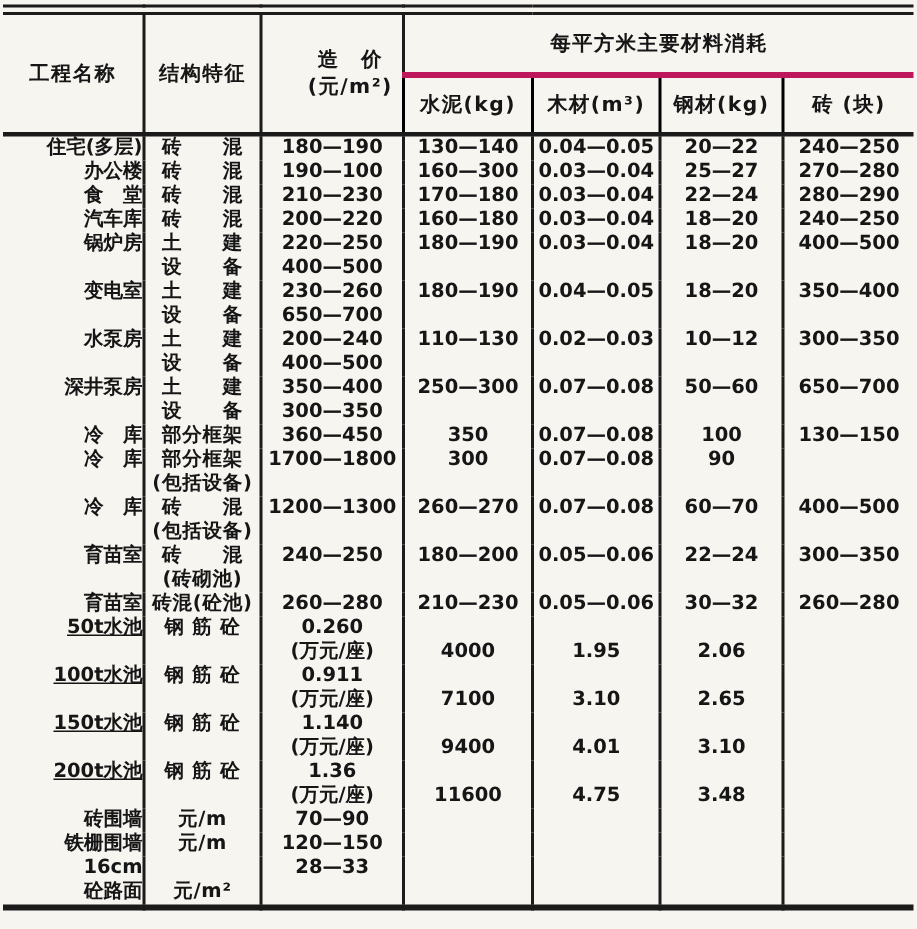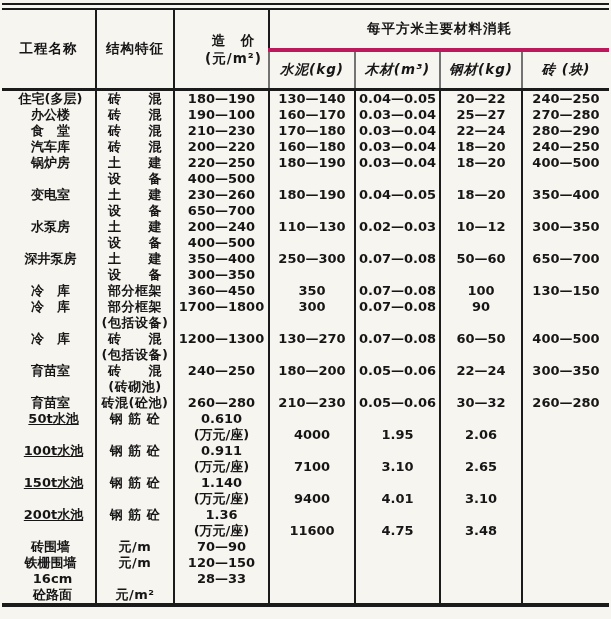--- a/index.html
+++ b/index.html
@@ -22,30 +22,30 @@
   thead th{
     font-size:13.5px;font-weight:700;
     padding:0;vertical-align:middle;text-align:center;
     letter-spacing:1px;
   }
   thead tr.toprow th{height:38px;}
   thead tr.subrow th{height:36px;}
   thead{border-bottom:3px solid #1b1b1b;}
   th.consumption{border-bottom:4px solid #be185d;}
   thead tr.toprow th + th{border-left:2px solid #1b1b1b;}
-  thead tr.subrow th{border-left:2px solid #737373;font-style:italic;}
+  thead tr.subrow th{border-left:2px solid #000000;}
   th .hln{height:18px;line-height:18px;margin-left:24px;}
   tbody td{
     padding:0;vertical-align:top;
     font-size:13px;line-height:16px;
     text-align:center;
   }
   tbody td + td{border-left:2px solid #1b1b1b;}
   td .ln{height:16px;line-height:16px;white-space:nowrap;}
-  td.c-name{text-align:center;padding-left:4px;}
+  td.c-name{text-align:right;padding-left:4px;}
   tr.pool td.c-name{padding-left:10px;text-decoration:underline;}
   tr.pool td.c-val{padding-top:16px;margin-left:14px;}
   tr.road td.c-name{padding-left:8px;}
   tr.road td.c-struct{padding-top:16px;}
   td.c-struct{letter-spacing:0.5px;}
 </style>
 </head>
 <body>
 
 <div class="paper">
@@ -104,21 +104,21 @@
           <td class="c-name">
             <div class="ln">办公楼</div>
           </td>
           <td class="c-struct">
             <div class="ln">砖　　混</div>
           </td>
           <td class="c-cost">
             <div class="ln">190—100</div>
           </td>
           <td class="c-val">
-            <div class="ln">160—170</div>
+            <div class="ln">160—300</div>
           </td>
           <td class="c-val">
             <div class="ln">0.03—0.04</div>
           </td>
           <td class="c-val">
             <div class="ln">25—27</div>
           </td>
           <td class="c-val">
             <div class="ln">270—280</div>
           </td>
@@ -319,27 +319,27 @@
             <div class="ln">冷　库</div>
           </td>
           <td class="c-struct">
             <div class="ln">砖　　混</div>
             <div class="ln">(包括设备)</div>
           </td>
           <td class="c-cost">
             <div class="ln">1200—1300</div>
           </td>
           <td class="c-val">
-            <div class="ln">130—270</div>
+            <div class="ln">260—270</div>
           </td>
           <td class="c-val">
             <div class="ln">0.07—0.08</div>
           </td>
           <td class="c-val">
-            <div class="ln">60—50</div>
+            <div class="ln">60—70</div>
           </td>
           <td class="c-val">
             <div class="ln">400—500</div>
           </td>
         </tr>
     <tr>
           <td class="c-name">
             <div class="ln">育苗室</div>
           </td>
           <td class="c-struct">
@@ -386,21 +386,21 @@
           </td>
         </tr>
     <tr class="pool">
           <td class="c-name">
             <div class="ln">50t水池</div>
           </td>
           <td class="c-struct">
             <div class="ln">钢 筋 砼</div>
           </td>
           <td class="c-cost">
-            <div class="ln">0.610</div>
+            <div class="ln">0.260</div>
             <div class="ln">(万元/座)</div>
           </td>
           <td class="c-val">
             <div class="ln">4000</div>
           </td>
           <td class="c-val">
             <div class="ln">1.95</div>
           </td>
           <td class="c-val">
             <div class="ln">2.06</div>

